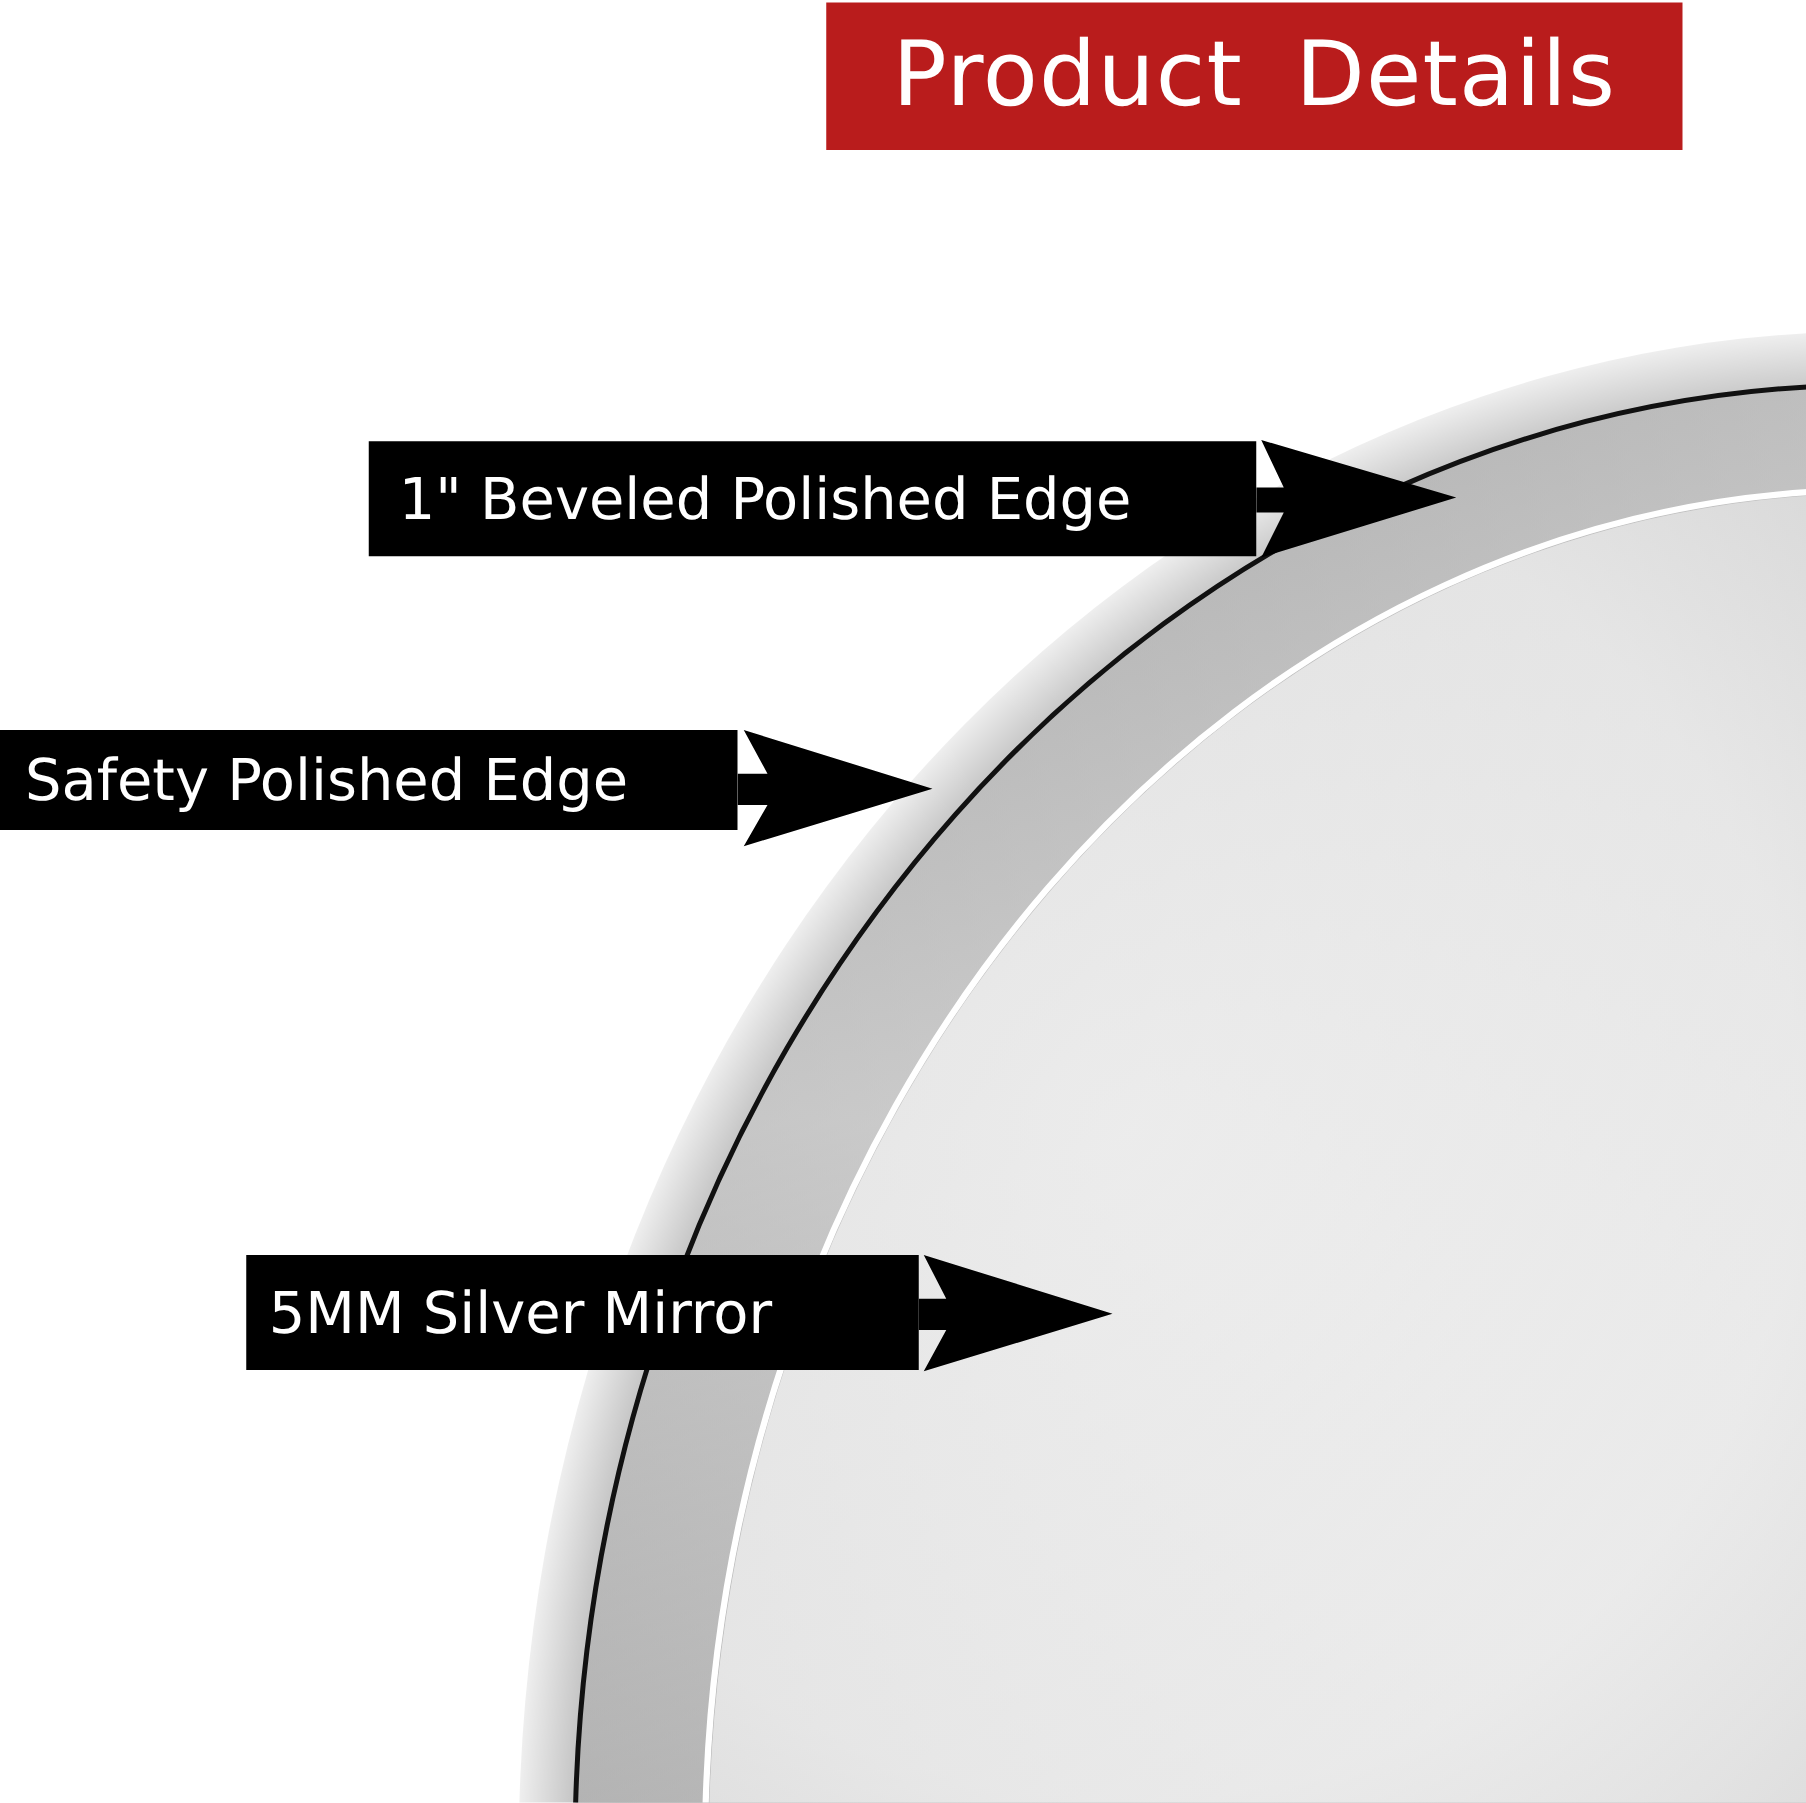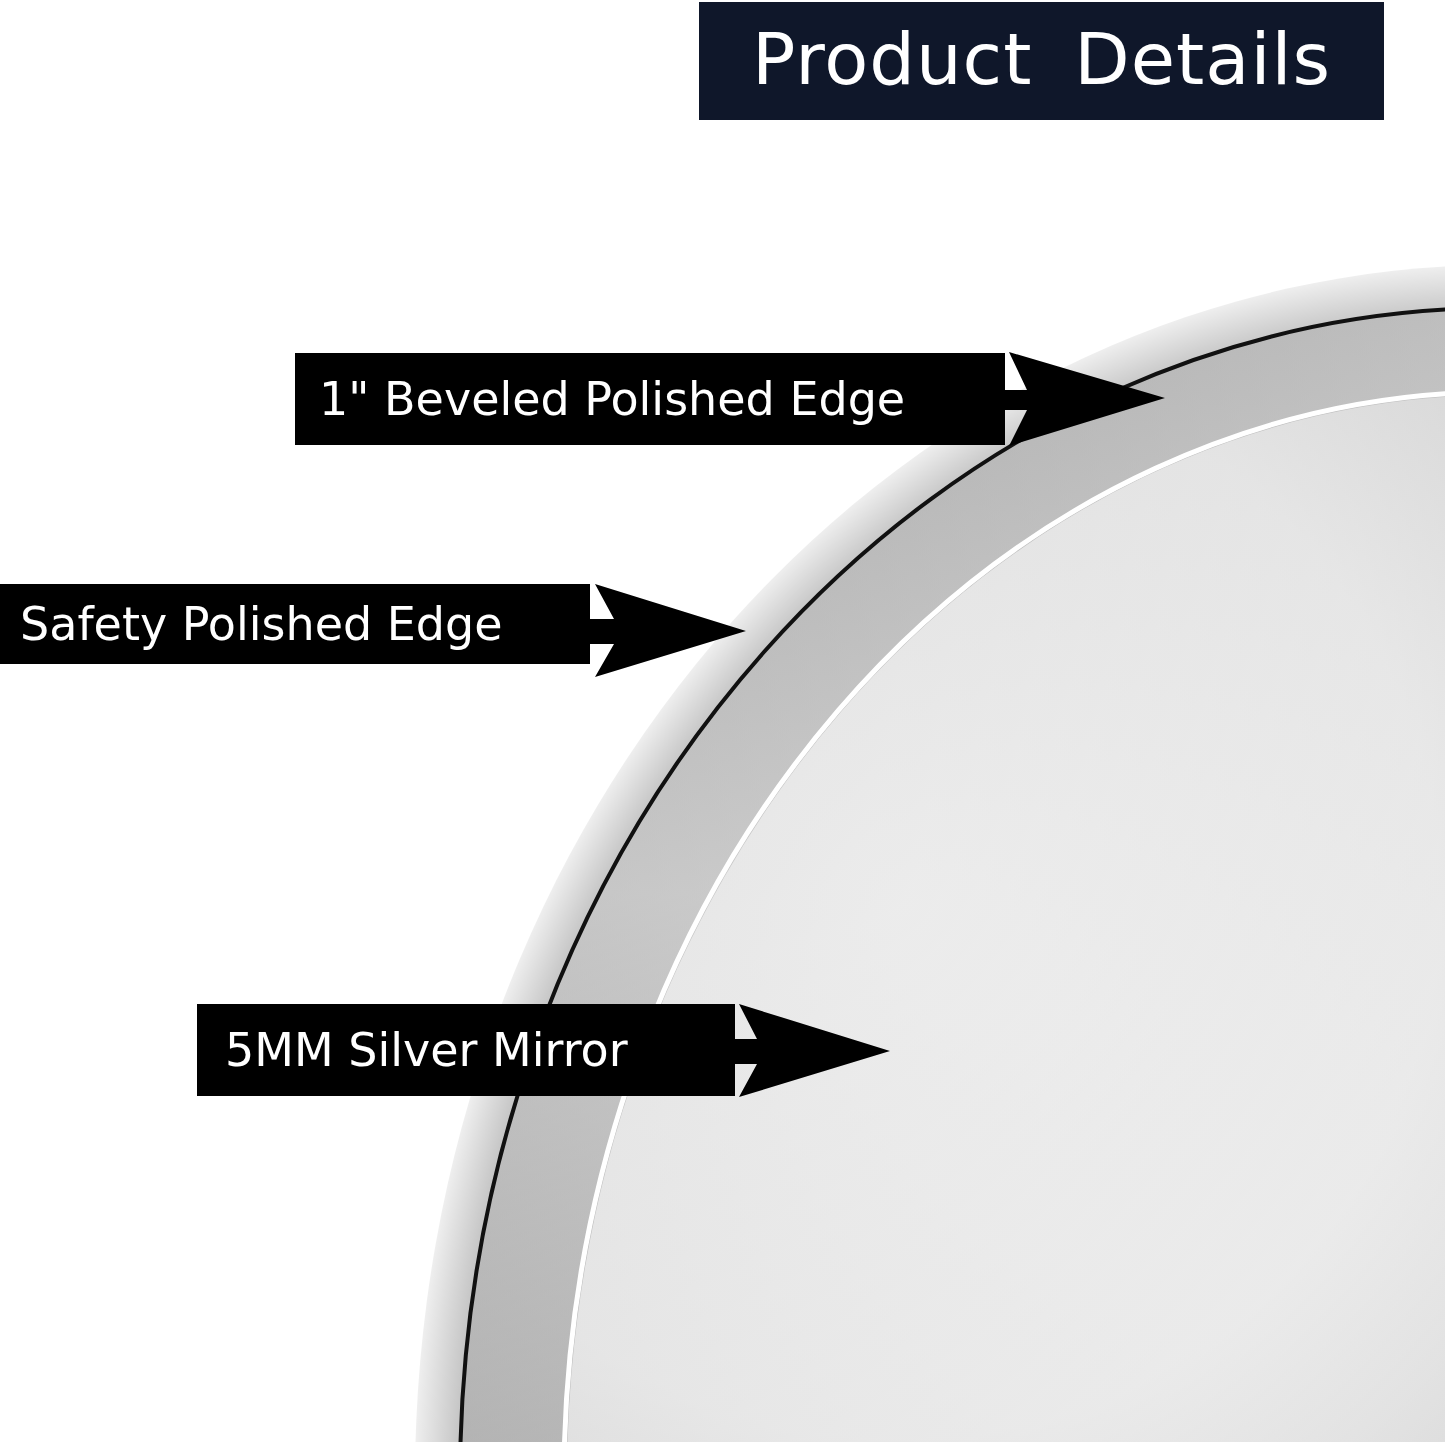--- a/index.html
+++ b/index.html
@@ -3,22 +3,22 @@
 <meta charset="utf-8">
 <style>
   html, body { margin:0; padding:0; }
   body {
     width:1445px; height:1442px; position:relative; overflow:hidden;
     background:#ffffff;
     font-family:"DejaVu Sans", "Liberation Sans", sans-serif;
   }
   .mirror-svg { position:absolute; left:0; top:0; width:1445px; height:1442px; }
   .title-box {
-    position:absolute; left:699px; top:2px; width:685px; height:118px;
-    background:#0f172a; color:#fff; display:flex; align-items:center; justify-content:center;
+    position:absolute; left:661px; top:2px; width:685px; height:118px;
+    background:#b91c1c; color:#fff; display:flex; align-items:center; justify-content:center;
     font-size:72px; letter-spacing:1px; word-spacing:18px;
     box-sizing:border-box; padding-bottom:4px;
   }
   .label-box {
     position:absolute; background:#000; color:#fff;
     display:flex; align-items:center; box-sizing:border-box;
     font-size:48px; white-space:nowrap;
   }
   .arrow { position:absolute; }
 </style>
@@ -79,18 +79,18 @@
   <polygon points="4,0 160,46 4,94 22,58 0,58 0,38 22,38" fill="#000"></polygon>
 </svg>
 
 <div class="label-box" style="left:0px; top:584px; width:590px; height:80px; padding-left:20px; font-size:46px;">
   <span>Safety Polished Edge</span>
 </div>
 <svg class="arrow" style="left:590px; top:584px;" width="160" height="94" viewBox="0 0 160 94">
   <polygon points="5,0 156,47 5,93 24,60 0,60 0,35 24,35" fill="#000"></polygon>
 </svg>
 
-<div class="label-box" style="left:197px; top:1004px; width:538px; height:92px; padding-left:28px; font-size:46px;">
+<div class="label-box" style="left:197px; top:1004px; width:538px; height:92px; padding-left:18px; font-size:46px;">
   <span>5MM Silver Mirror</span>
 </div>
 <svg class="arrow" style="left:735px; top:1004px;" width="158" height="94" viewBox="0 0 158 94">
   <polygon points="4,0 155,47 4,93 22,60 0,60 0,35 22,35" fill="#000"></polygon>
 </svg>
 
 </body></html>

